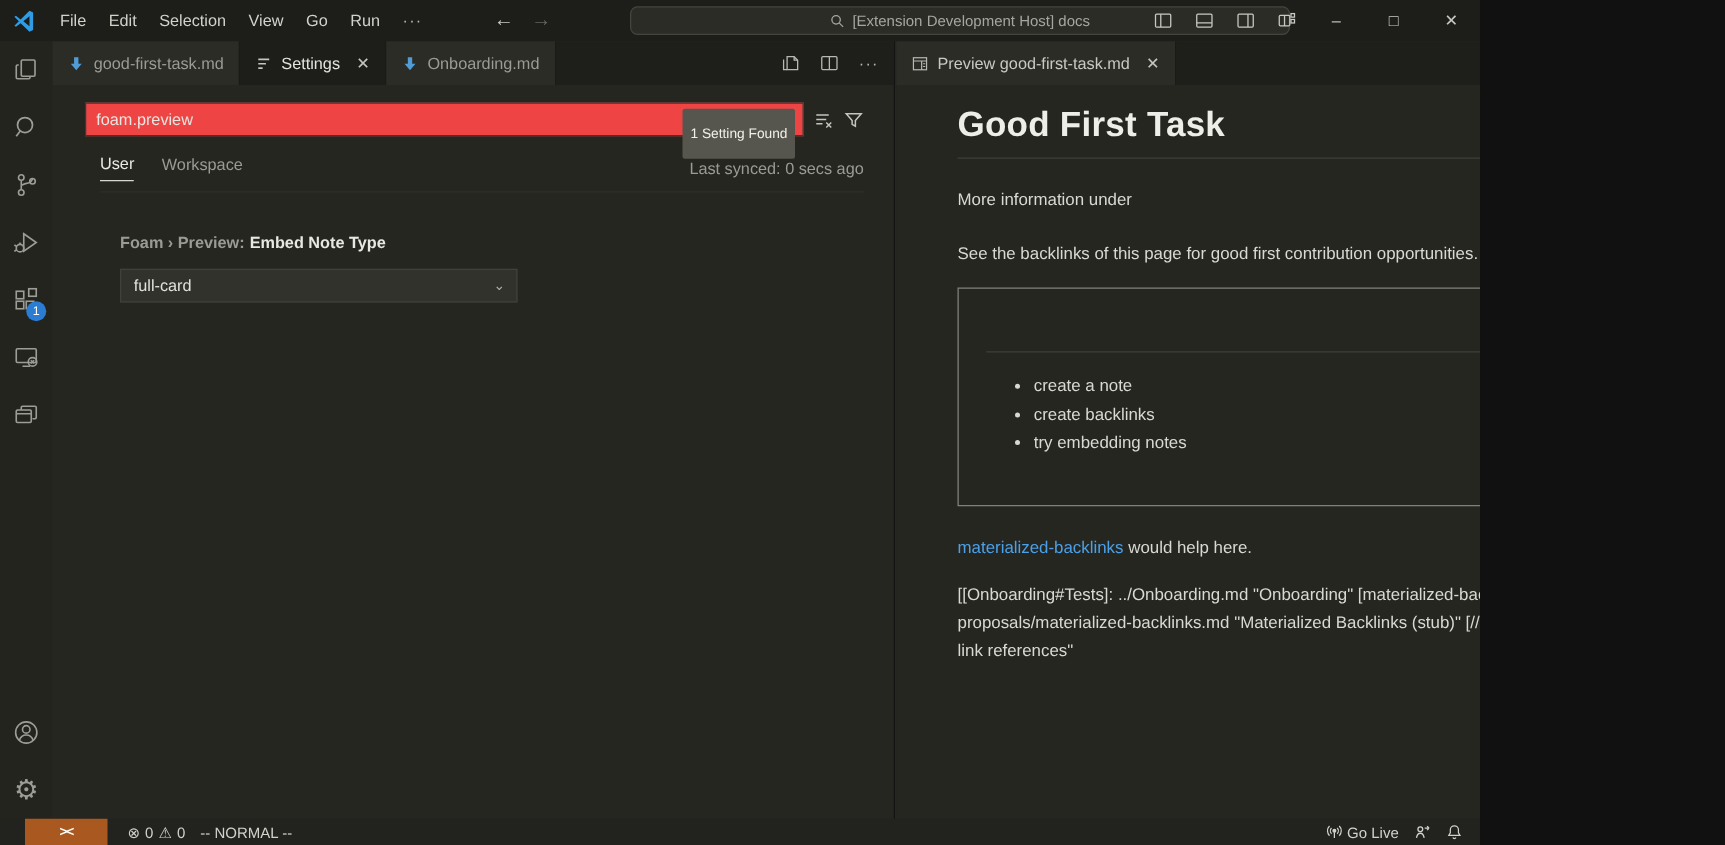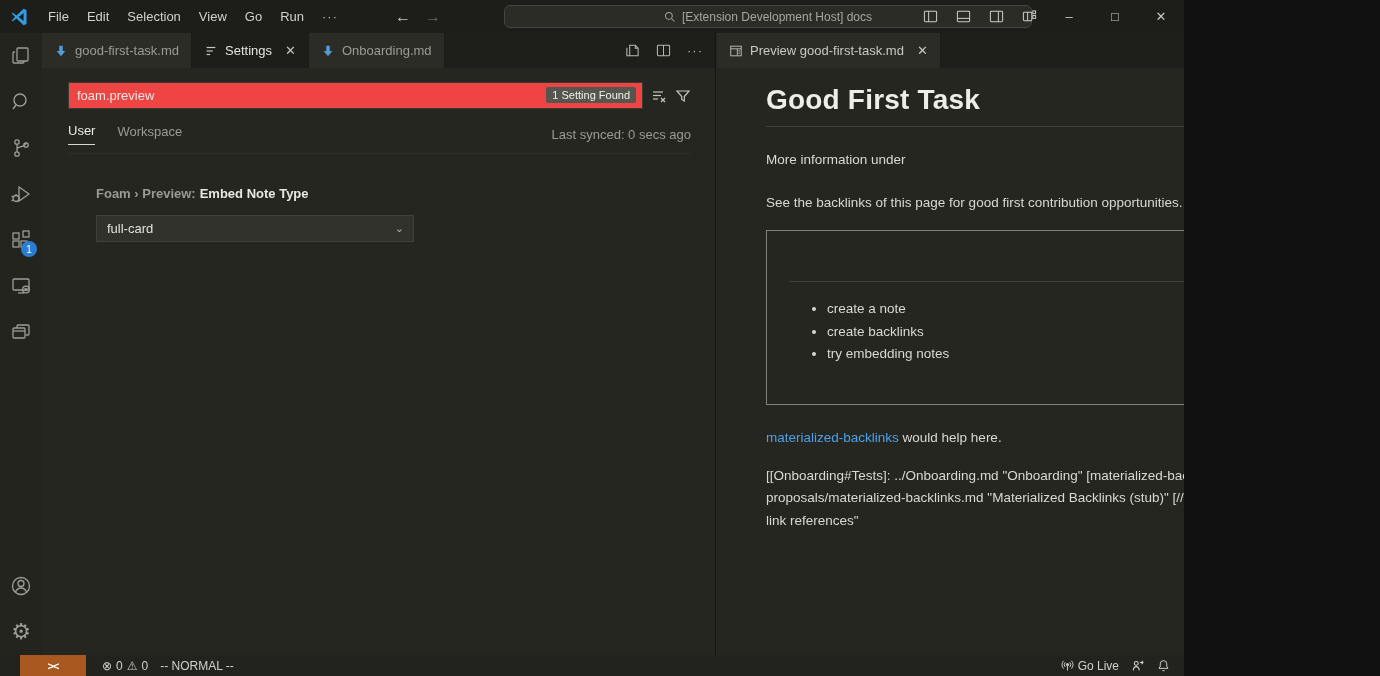--- a/index.html
+++ b/index.html
@@ -50,23 +50,23 @@
   .tab-action { padding:4px 6px; color:#b9b9b3; }
   .ellipsis-glyph { letter-spacing:1px; color:#b9b9b3; }
 
   
   .settings-body { padding:14px 24px 0 26px; }
   .settings-search-row { display:flex; align-items:center; gap:8px; }
   .settings-search { flex:1; height:27px; background:#ef4444; border:1px solid #3a3a34;
     color:#e6e6e0; font-size:13px; padding:0 8px; outline:none; display:flex; align-items:center; position:relative;
     font-family:"Liberation Sans", sans-serif; }
   .search-badge { position:absolute; right:6px; top:4px; background:#56564e; color:#f0f0ea;
-    font-size:11px; padding:2px 6px; border-radius:2px; }
+    font-size:11px; padding:14px 6px; border-radius:2px; }
   .search-side-icons { display:flex; align-items:center; gap:8px; color:#c5c5bf; }
-  .scope-row { display:flex; align-items:center; margin-top:14px; padding-bottom:8px; border-bottom:1px solid rgba(255,255,255,0.04); }
+  .scope-row { display:flex; align-items:center; margin-top:14px; padding-bottom:8px; border-bottom:1px solid rgba(255,255,255,0.04);margin-left:12px; }
   .scope-tab { margin-right:22px; padding-bottom:6px; color:#9b9b95; font-size:13px; }
   .scope-tab.active { color:#eaeae4; border-bottom:1px solid #d7d7d1; }
   .last-synced { margin-left:auto; color:#9b9b95; font-size:13px; }
   .setting-item { margin:32px 0 0 28px; }
   .setting-title { font-size:13px; }
   .setting-category { color:#9b9b95; font-weight:bold; }
   .setting-name { color:#e8e8e2; font-weight:bold; margin-left:4px; }
   .setting-select { margin-top:14px; width:318px; height:27px; background:#32322c; border:1px solid #41413b;
     color:#e2e2dc; display:flex; align-items:center; padding:0 10px; font-size:13px; position:relative; }
   .setting-select .chev { position:absolute; right:9px; color:#b5b5af; font-size:11px; }

